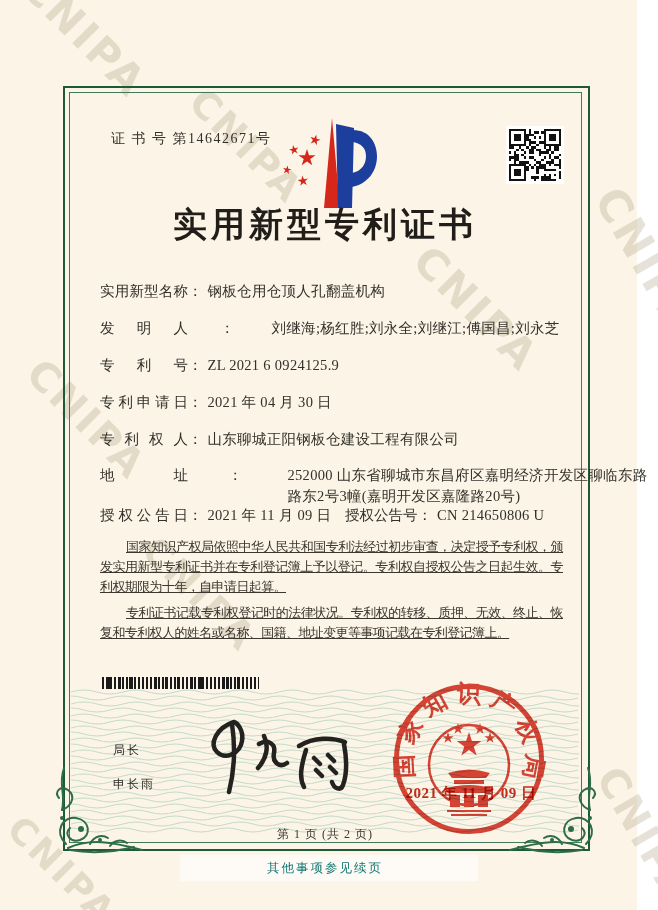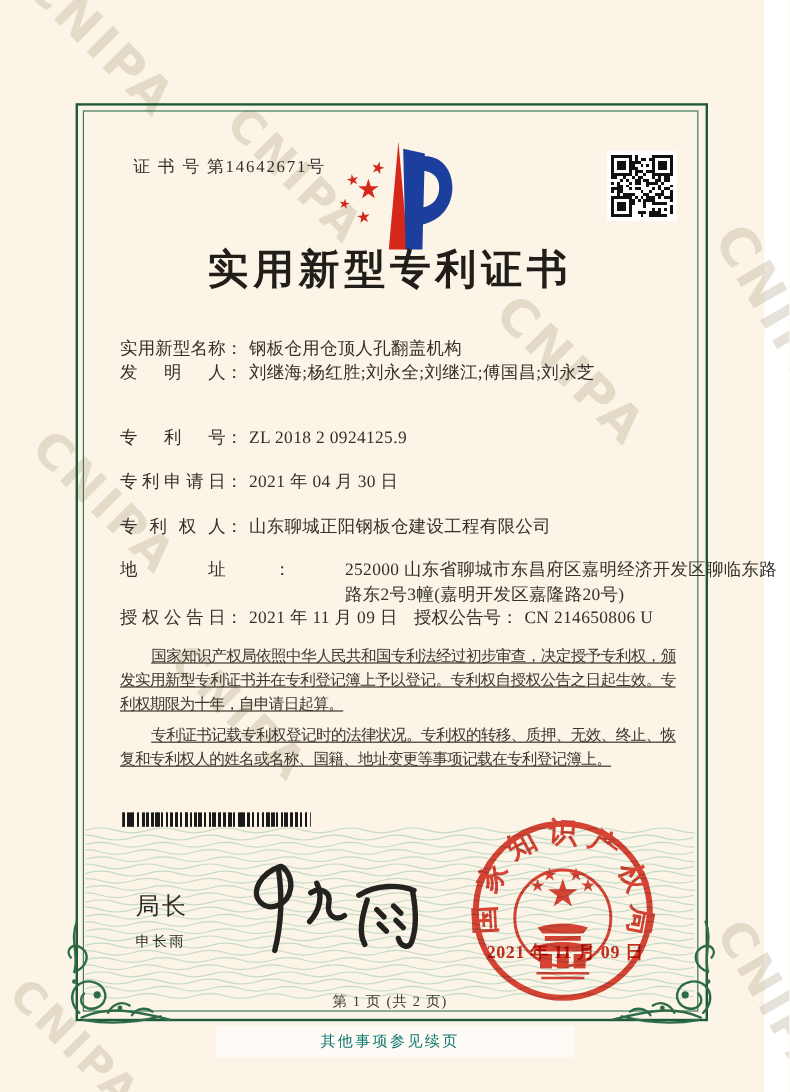--- a/index.html
+++ b/index.html
@@ -28,21 +28,21 @@
   .paras{position:absolute;left:100px;top:537px;width:463px;font-size:13px;line-height:1.52;
          text-align:justify;color:#3b362e;letter-spacing:-0.6px;}
   .paras p{margin:0 0 7px 0;text-indent:2em;text-decoration:underline;}
   
   .guilloche{position:absolute;left:71px;top:686px;}
   .barcode{position:absolute;left:102px;top:677px;width:157px;height:12px;
     background:
       repeating-linear-gradient(90deg,#1a1a1a 0 2px,transparent 2px 4px),
       repeating-linear-gradient(90deg,#1a1a1a 0 1px,transparent 1px 9px),
       repeating-linear-gradient(90deg,transparent 0 6px,#1a1a1a 6px 8px,transparent 8px 23px);}
-  .sig-title{position:absolute;left:113px;top:742px;font-size:20px;letter-spacing:2px;color:#2c2a26;}
+  .sig-title{position:absolute;left:113px;top:742px;font-size:12px;letter-spacing:2px;color:#2c2a26;}
   .sig-name{position:absolute;left:113px;top:776px;font-size:12px;letter-spacing:2px;color:#2c2a26;}
   .sig-script{position:absolute;left:196px;top:710px;}
   .seal{position:absolute;left:391px;top:681px;mix-blend-mode:multiply;}
   .seal-date{position:absolute;left:393px;top:784px;width:156px;text-align:center;
              color:#c8311f;font-size:15px;font-weight:bold;letter-spacing:0.5px;
              mix-blend-mode:multiply;}
   .orn{position:absolute;}
   .orn-l{left:50px;top:760px;}
   .orn-r{left:502px;top:760px;transform:scaleX(-1);}
   .pagenum{position:absolute;left:63px;top:826px;width:524px;text-align:center;
@@ -285,29 +285,29 @@
       </svg>
   </div>
 
   <div class="title">实用新型专利证书</div>
 
   <div class="row" style="top:281px;">
     <span class="flabel">实用新型名称</span>
       <span class="colon">：</span>
     <span class="fvalue">钢板仓用仓顶人孔翻盖机构</span>
   </div>
-  <div class="row" style="top:301px;">
+  <div class="row" style="top:318px;gap:32px;">
     <span class="flabel">发明人</span>
       <span class="colon">：</span>
     <span class="fvalue">刘继海;杨红胜;刘永全;刘继江;傅国昌;刘永芝</span>
   </div>
   <div class="row" style="top:355px;">
     <span class="flabel">专利号</span>
       <span class="colon">：</span>
-    <span class="fvalue">ZL 2018 2 0924125.9</span>
+    <span class="fvalue">ZL 2021 6 0924125.9</span>
   </div>
   <div class="row" style="top:392px;">
     <span class="flabel">专利申请日</span>
       <span class="colon">：</span>
     <span class="fvalue">2021 年 04 月 30 日</span>
   </div>
   <div class="row" style="top:429px;">
     <span class="flabel">专利权人</span>
       <span class="colon">：</span>
     <span class="fvalue">山东聊城正阳钢板仓建设工程有限公司</span>

